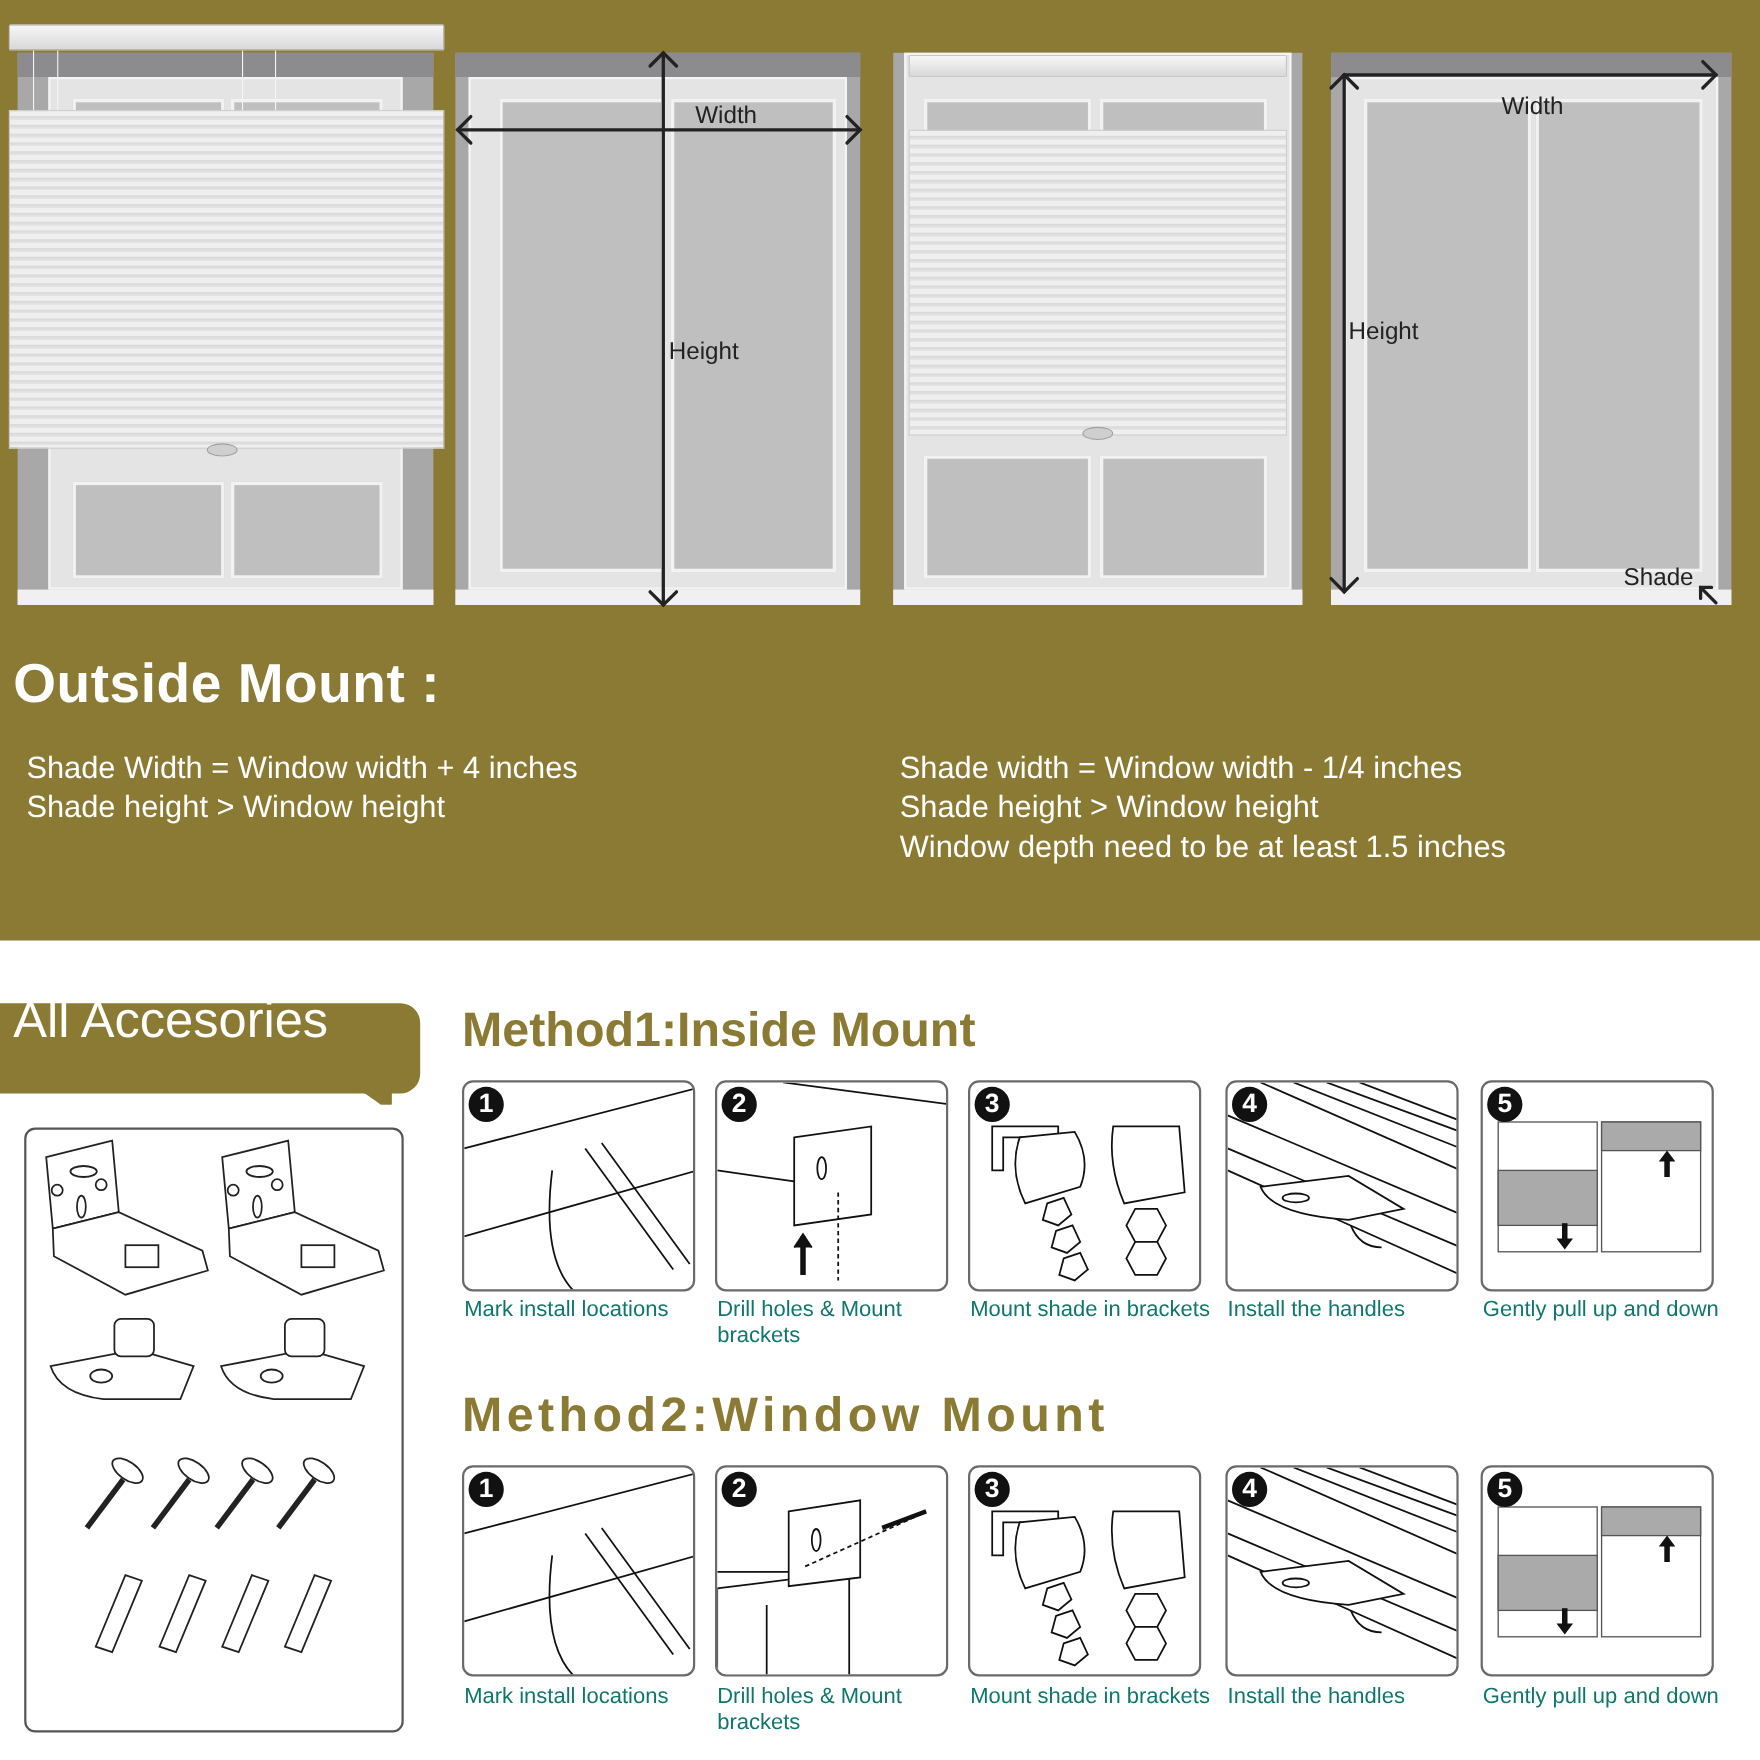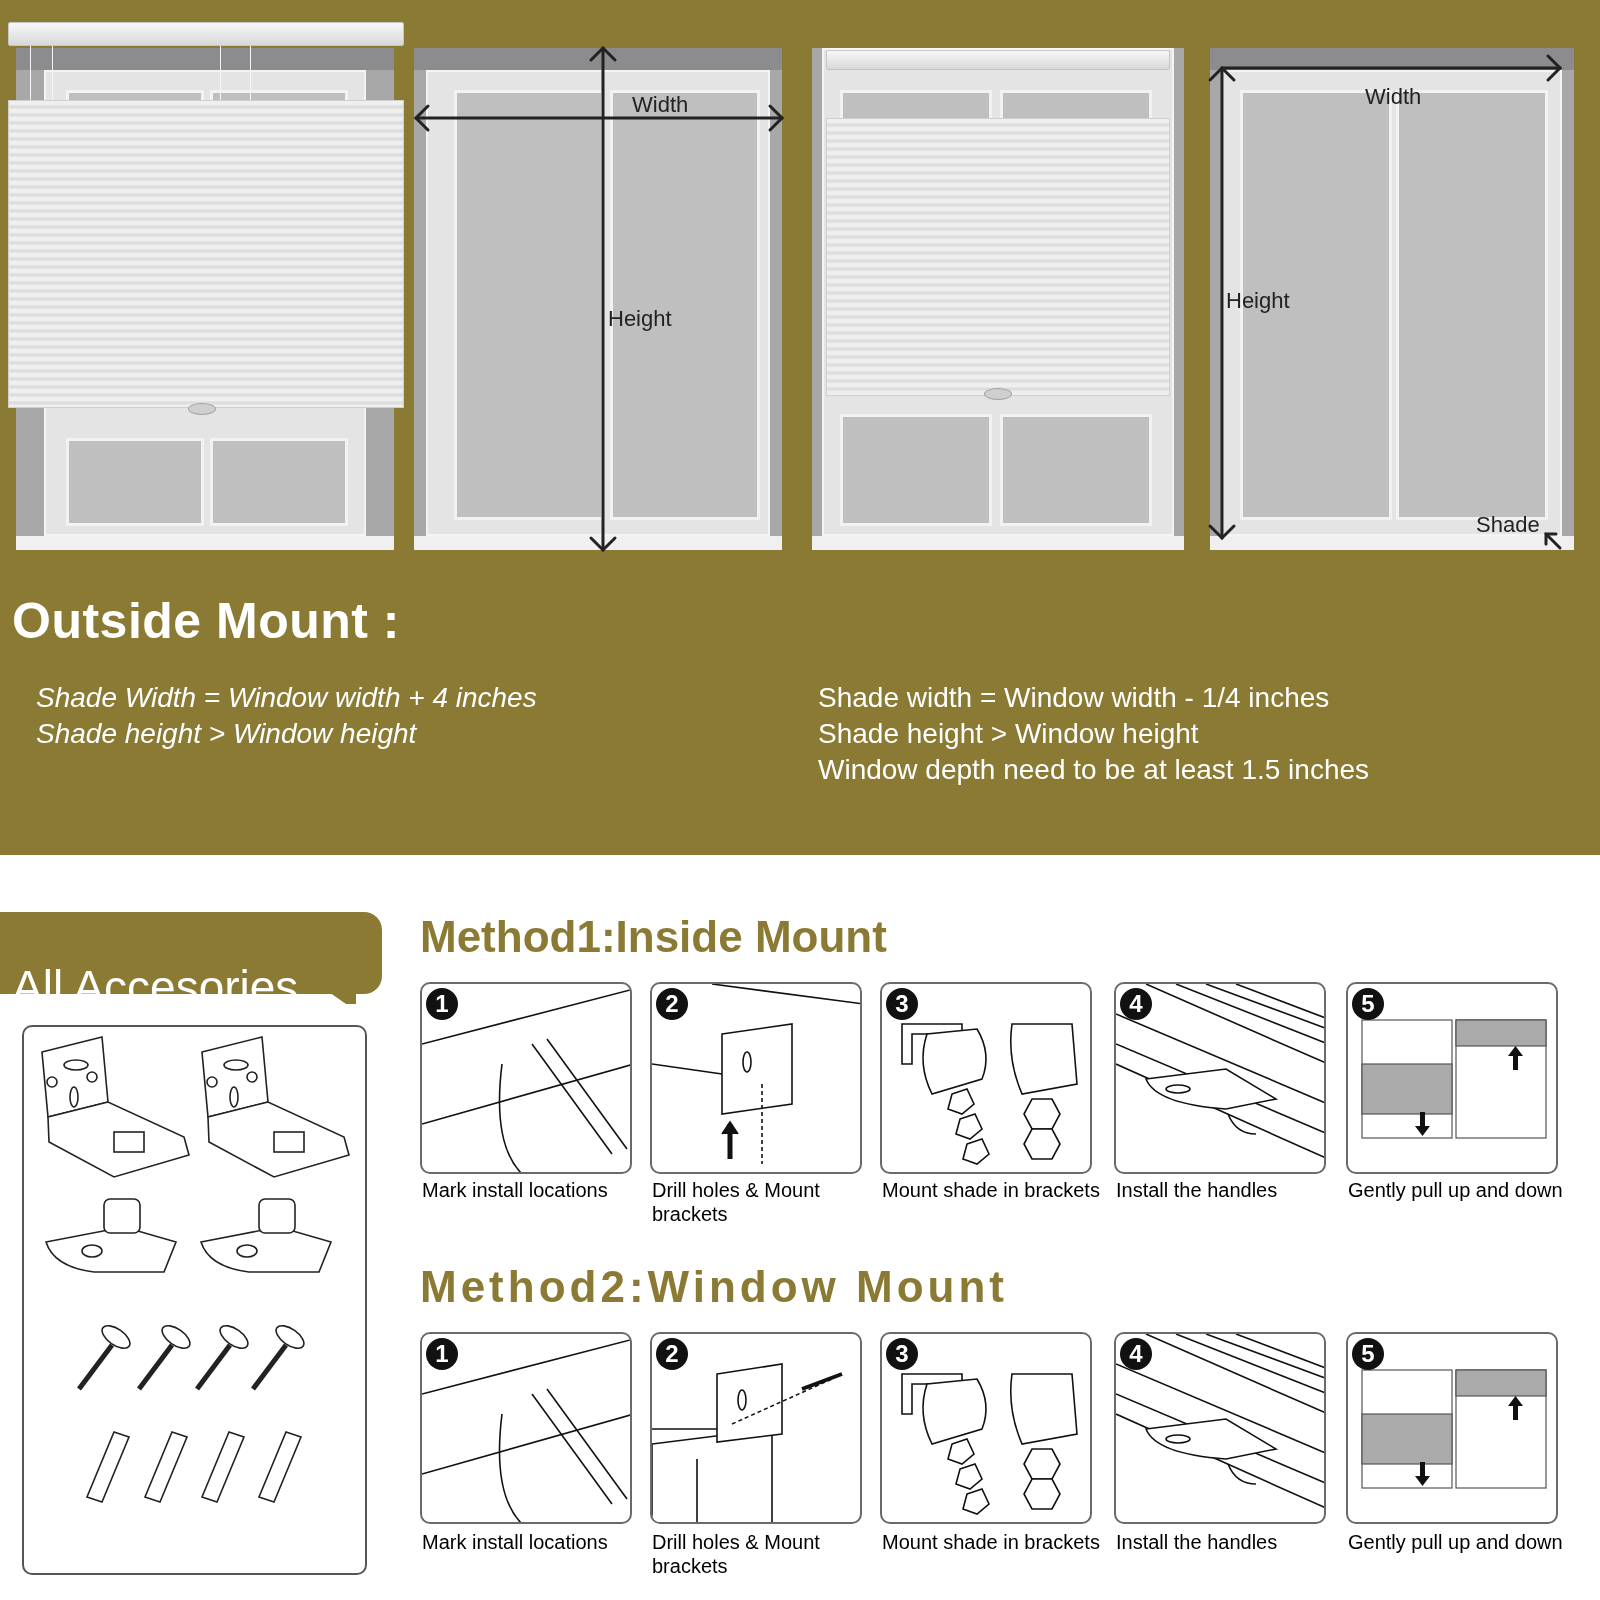--- a/index.html
+++ b/index.html
@@ -21,29 +21,29 @@
 
   .dim-label { position: absolute; font-family: "Liberation Sans Narrow", "Liberation Sans", sans-serif; font-size: 22px; color: #222; }
   svg.arrows { position: absolute; left: 0; top: 0; width: 1600px; height: 560px; pointer-events: none; }
 
   .mount-title { position: absolute; color: #ffffff; font-weight: bold; font-size: 50px; letter-spacing: 0.5px; }
   .mount-lines { position: absolute; color: #ffffff; font-size: 28px; line-height: 36px; }
 
   
   .acc-tab { position: absolute; left: 0; top: 912px; width: 382px; height: 82px; background: #8a7a33; border-radius: 0 18px 18px 0; }
   .acc-tab-tail { position: absolute; left: 326px; top: 990px; width: 0; height: 0; border-left: 20px solid transparent; border-right: 10px solid #8a7a33; border-top: 14px solid #8a7a33; }
-  .acc-title { position: absolute; left: 12px; top: 960px; font-size: 46px; color: #ffffff; }
+  .acc-title { position: absolute; left: 12px; top: 900px; font-size: 46px; color: #ffffff; }
   .acc-box { position: absolute; left: 22px; top: 1025px; width: 345px; height: 550px; border: 2px solid #555; border-radius: 10px; background: #fff; }
 
   .method-title { position: absolute; color: #8a7a33; font-weight: bold; font-size: 44px; }
   .method-title.spaced { letter-spacing: 4px; }
 
   .step { position: absolute; width: 212px; height: 192px; border: 2px solid #6a6a6a; border-radius: 10px; background: #fff; overflow: hidden; }
   .step-num { position: absolute; left: 4px; top: 4px; width: 32px; height: 32px; border-radius: 50%; background: #111; color: #fff; font-weight: bold; font-size: 24px; text-align: center; line-height: 32px; }
-  .step-label { position: absolute; width: 230px; font-size: 20px; line-height: 24px; color: #000000; }
+  .step-label { position: absolute; width: 230px; font-size: 20px; line-height: 24px; color: #0f766e; }
   .step svg { position: absolute; left: 0; top: 0; width: 212px; height: 192px; }
 </style>
 </head>
 <body>
 
 <div class="top">
 
   <div class="win" style="left:16px; top:48px; width:378px; height:502px;">
     <div class="bevel-top"></div>
     <div class="frame" style="left:28px; top:22px; width:322px; height:466px;"></div>
@@ -112,21 +112,21 @@
     </g>
   </svg>
 
   <div class="dim-label" style="left:632px; top:92px;">Width</div>
   <div class="dim-label" style="left:608px; top:306px;">Height</div>
   <div class="dim-label" style="left:1365px; top:84px;">Width</div>
   <div class="dim-label" style="left:1226px; top:288px;">Height</div>
   <div class="dim-label" style="left:1476px; top:512px;">Shade</div>
 
   <div class="mount-title" style="left:12px; top:592px;">Outside Mount :</div>
-  <div class="mount-lines" style="left:36px; top:680px;font-style:italic;">
+  <div class="mount-lines" style="left:24px; top:680px;">
     <div>Shade Width = Window width +  4 inches</div>
     <div>Shade height &gt; Window height</div>
   </div>
 
   <div class="mount-lines" style="left:818px; top:680px;">
     <div>Shade width = Window width - 1/4 inches</div>
     <div>Shade height &gt; Window height</div>
     <div>Window depth need to be at least 1.5 inches</div>
   </div>
 </div>

